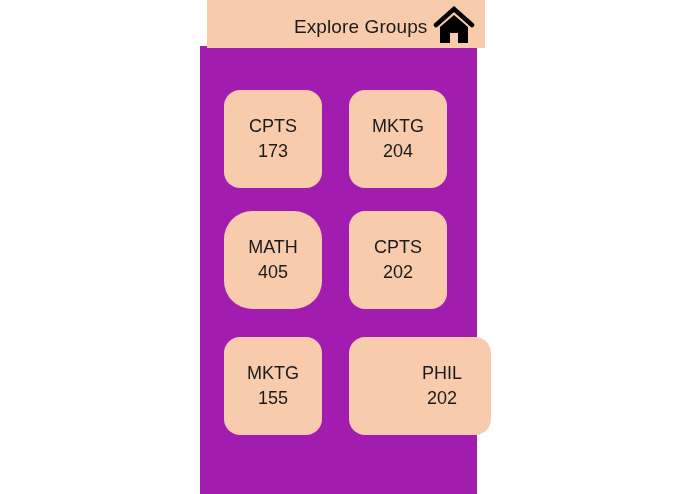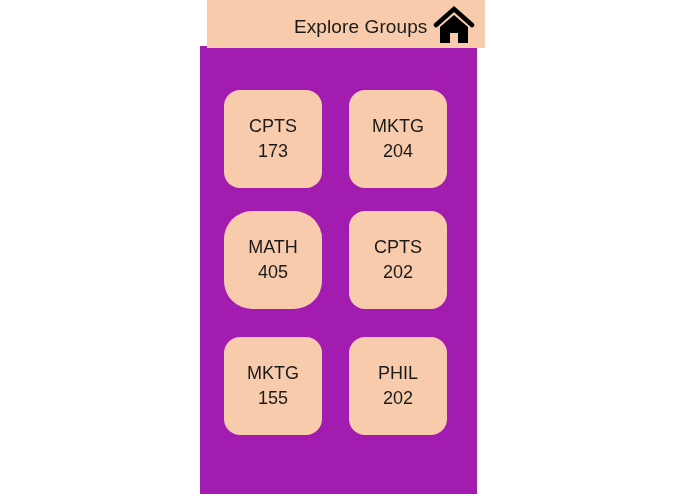--- a/index.html
+++ b/index.html
@@ -75,21 +75,21 @@
       <span class="num">405</span>
     </div>
     <div class="tile" style="left:149px; top:165px;">
       <span class="dept">CPTS</span>
       <span class="num">202</span>
     </div>
     <div class="tile" style="left:24px; top:291px;">
       <span class="dept">MKTG</span>
       <span class="num">155</span>
     </div>
-    <div class="tile" style="left:149px; top:291px;">
+    <div class="tile" style="left:149px; top:291px;padding-left:44px;">
       <span class="dept">PHIL</span>
       <span class="num">202</span>
     </div>
   </div>
 
   <div class="header">
     <span class="header-title">Explore Groups</span>
     <div class="home-btn">
       <svg viewBox="0 0 42 38">
         <polyline points="3,19 21,3 39,19" fill="none" stroke="#000" stroke-width="4.5" stroke-linejoin="miter" stroke-linecap="round"></polyline>

